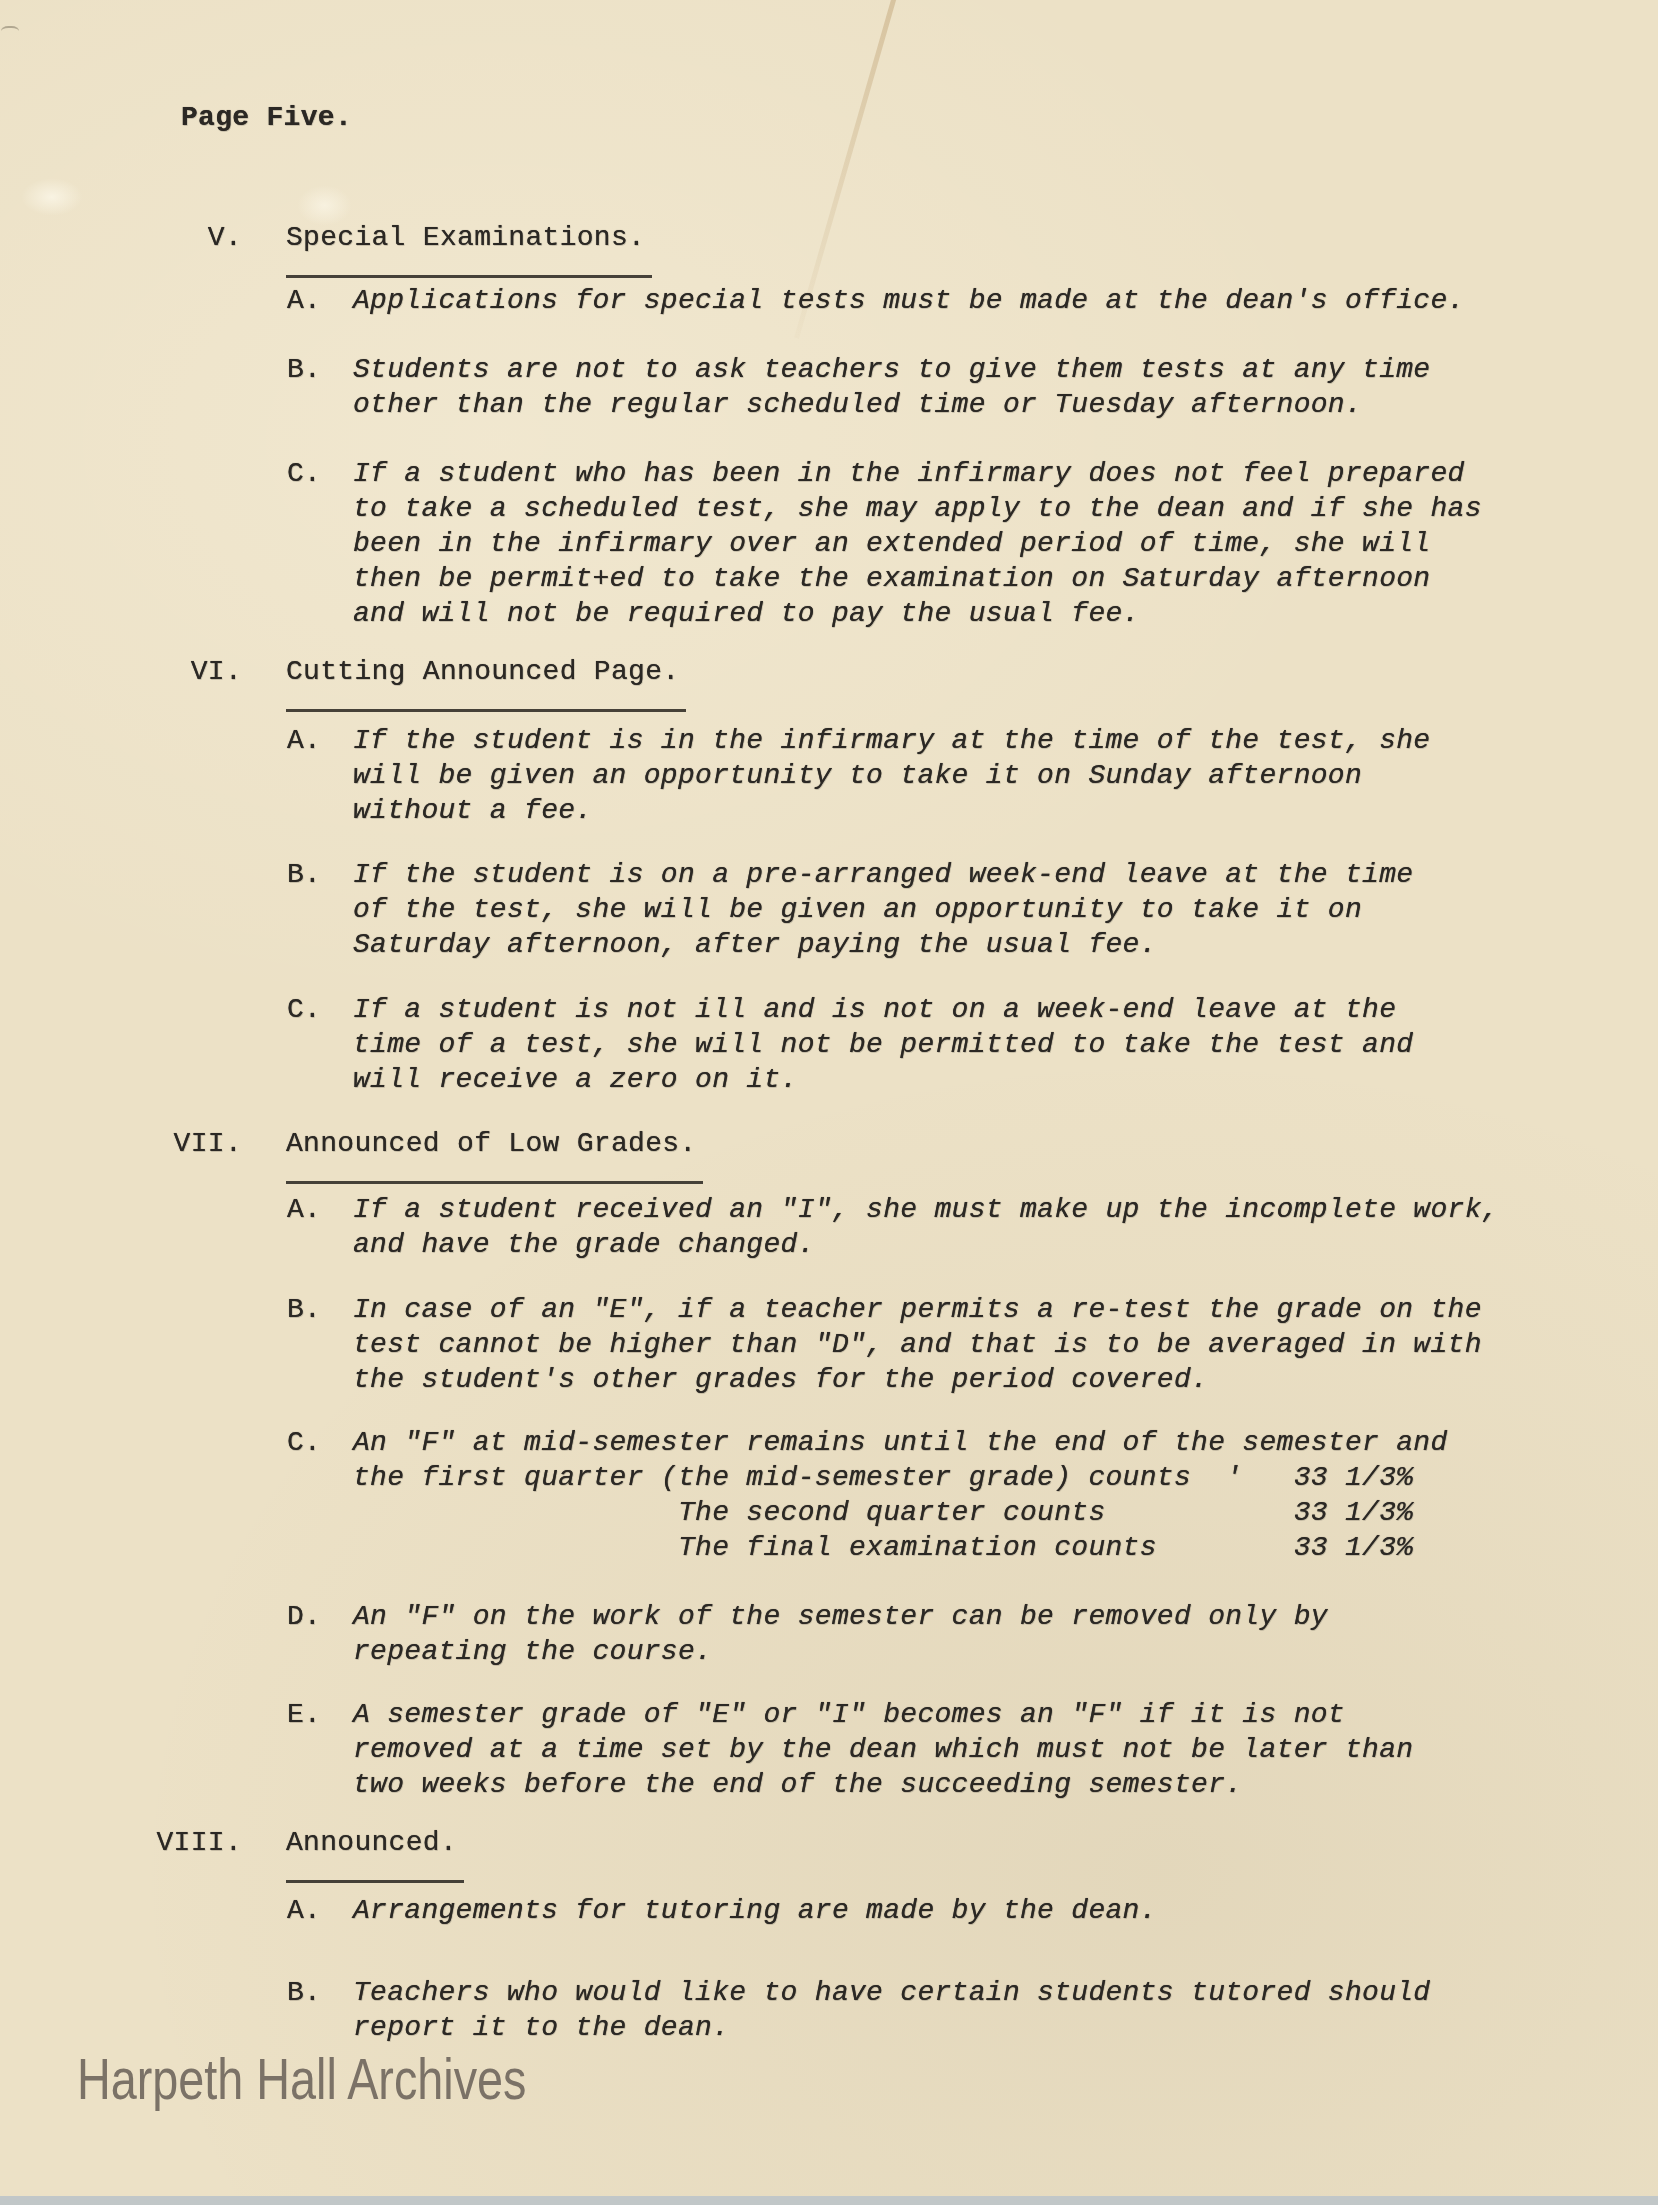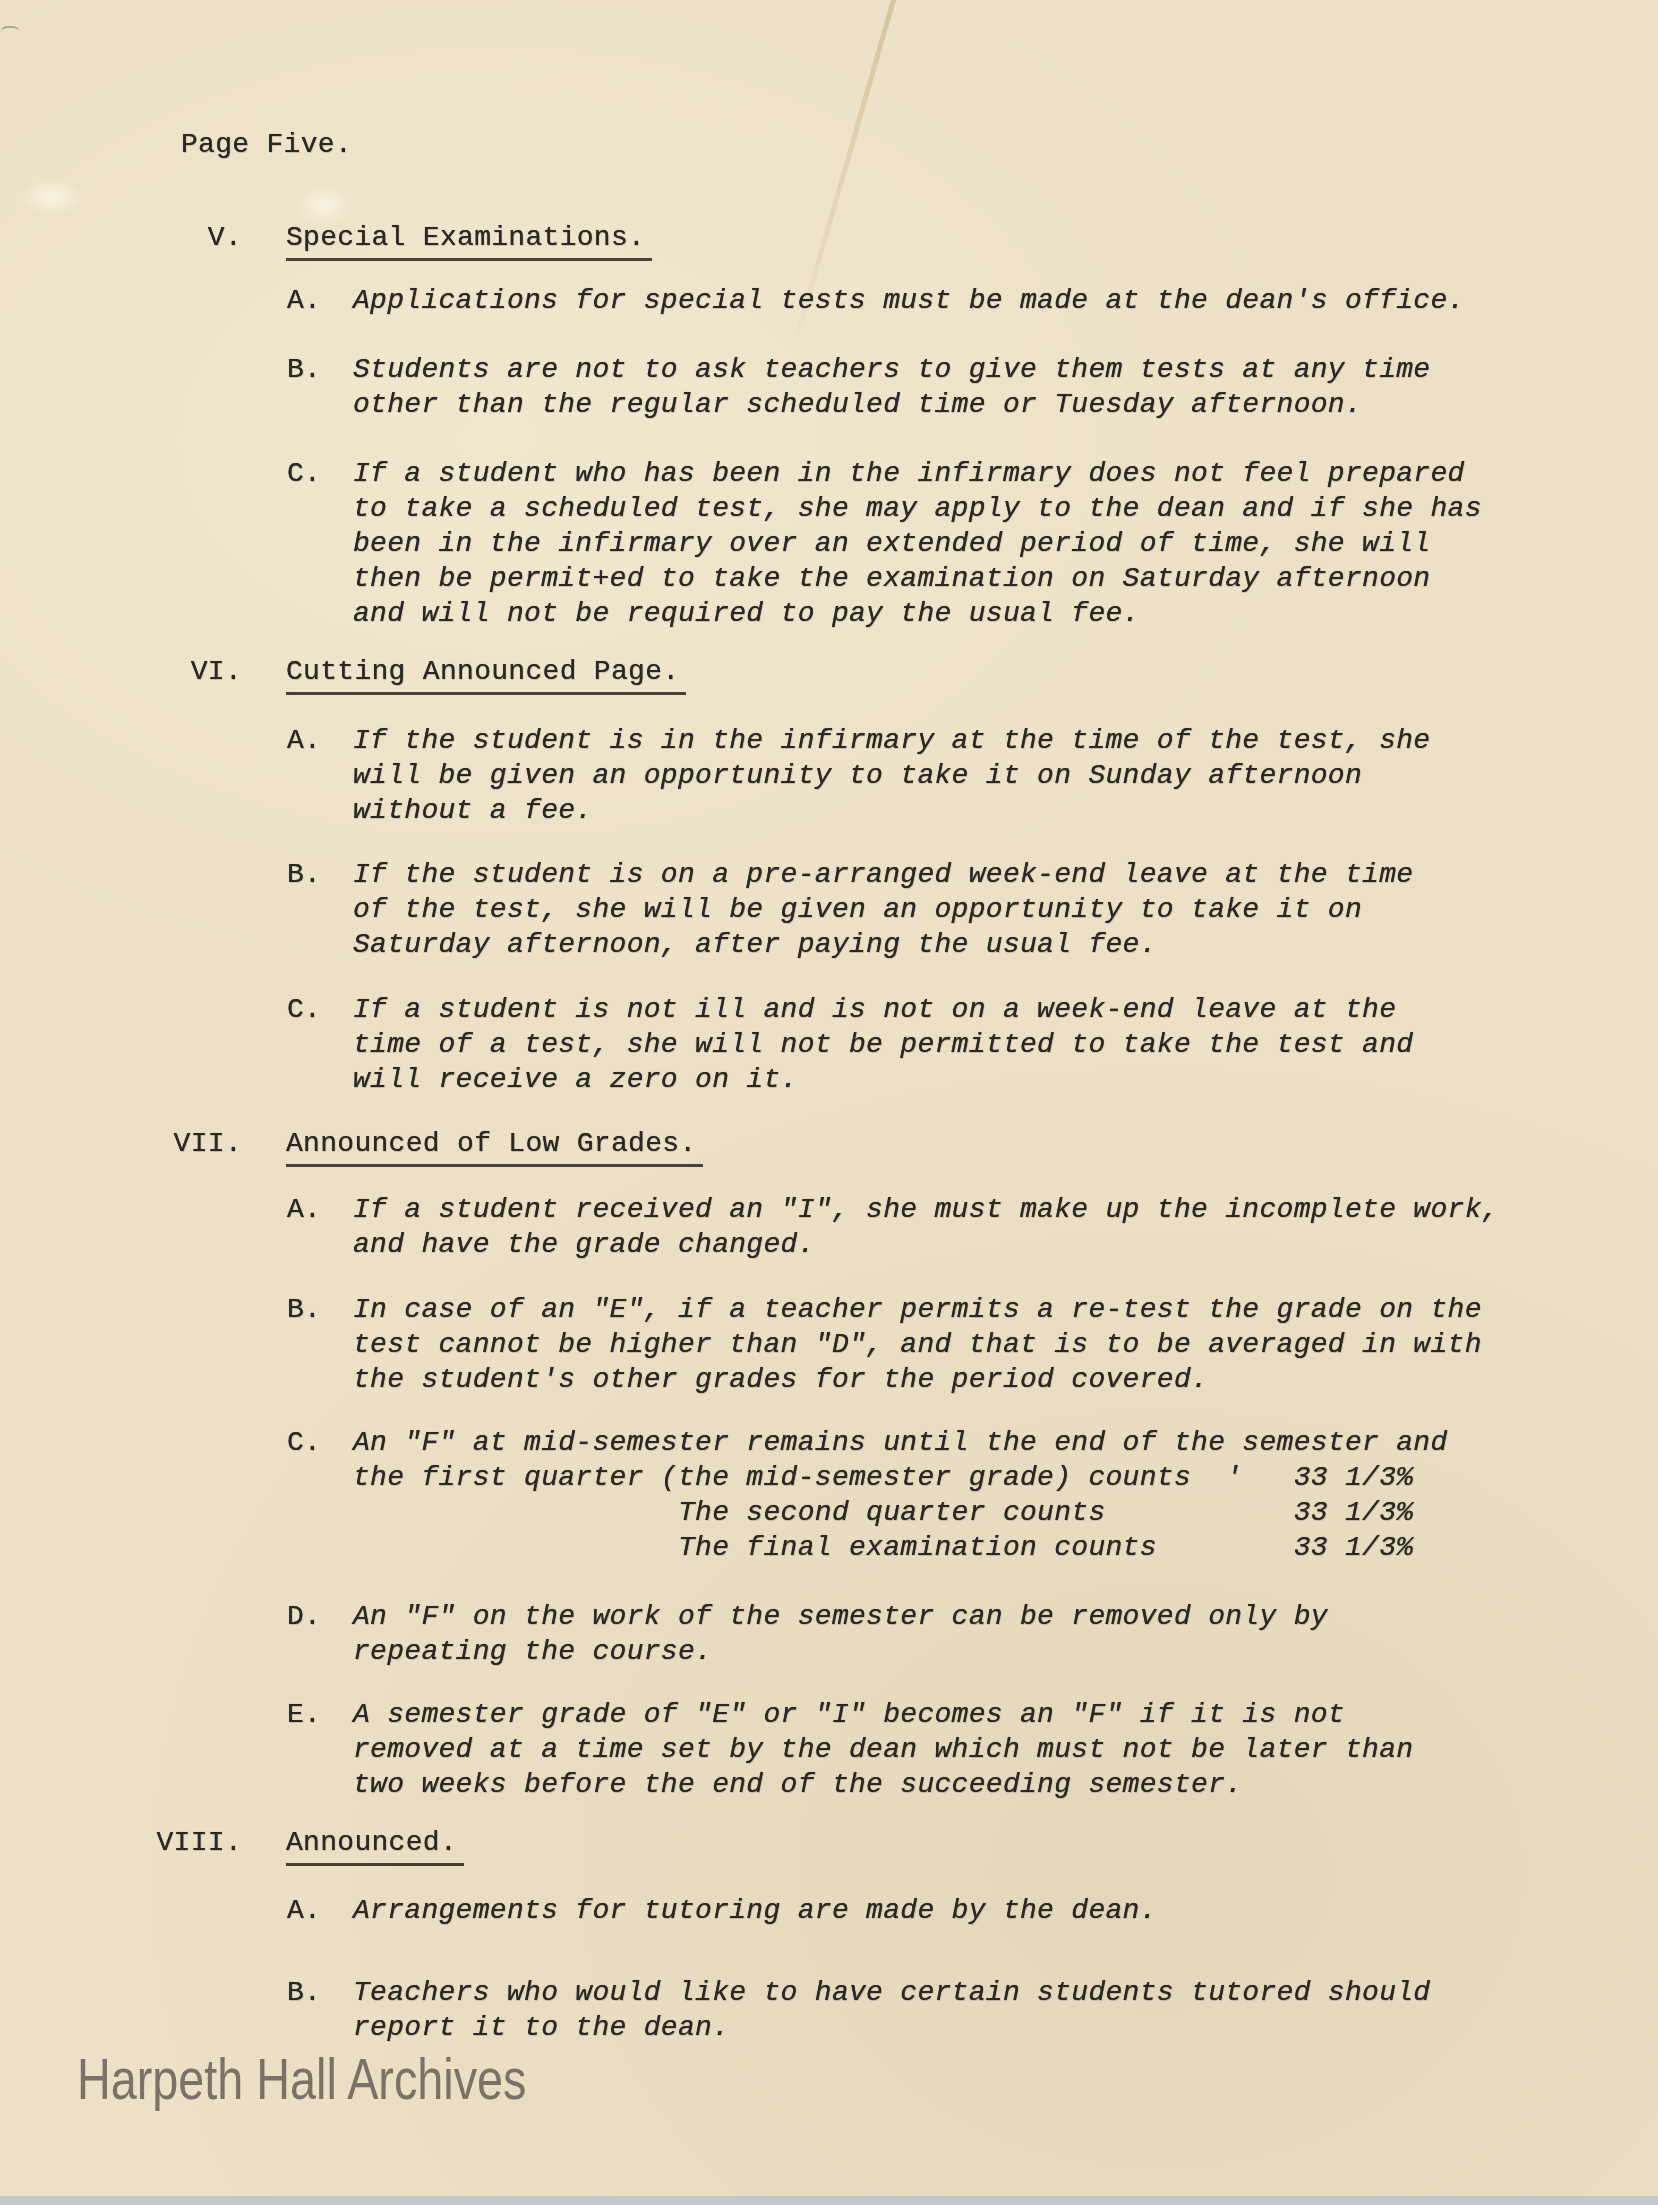--- a/index.html
+++ b/index.html
@@ -18,21 +18,21 @@
     font-size:28px;
     line-height:35px;
     letter-spacing:0.3px;
     text-shadow: 0 0 0.7px rgba(43,40,36,0.85), 0.7px 0.7px 0 rgba(43,40,36,0.15);
   }
   .block { position:absolute; }
   .sec { position:absolute; left:0; width:1658px; }
   .sec-num { position:absolute; left:0; top:0; width:242px; text-align:right; white-space:pre; }
   .sec-title {
     position:absolute; left:286px; top:0; white-space:pre;
-    padding-bottom:3px; padding-right:7px;
+    padding-bottom:20px; padding-right:7px;
     border-bottom:3.5px solid rgba(40,36,30,0.85);
   }
   .item { position:absolute; left:287px; }
   .item-letter { position:absolute; left:0; top:0; }
   .item-text { margin-left:66px; white-space:pre;font-style:italic; }
   .watermark {
     position:absolute; left:77px; top:2051px;
     font-family:"Liberation Sans","DejaVu Sans",sans-serif;
     font-size:57px; line-height:1.0;
     color:#7b7267;
@@ -53,21 +53,21 @@
 </head>
 <body>
 
 <div id="paper">
 
   <div class="stain curl"></div>
   <div class="stain stain-a"></div>
   <div class="stain stain-b"></div>
   <div class="stain crease"></div>
 
-  <div class="block typed" style="left:181px; top:127px;">Page Five.</div>
+  <div class="block typed" style="left:181px; top:100px;font-weight:bold;">Page Five.</div>
 
   <div class="sec typed" style="top:220px">
     <span class="sec-num">V.</span>
     <span class="sec-title">Special Examinations.</span>
   </div>
   <div class="item typed" style="top:283px">
     <span class="item-letter">A.</span>
     <div class="item-text">Applications for special tests must be made at the dean's office.</div>
   </div>
   <div class="item typed" style="top:352px">

